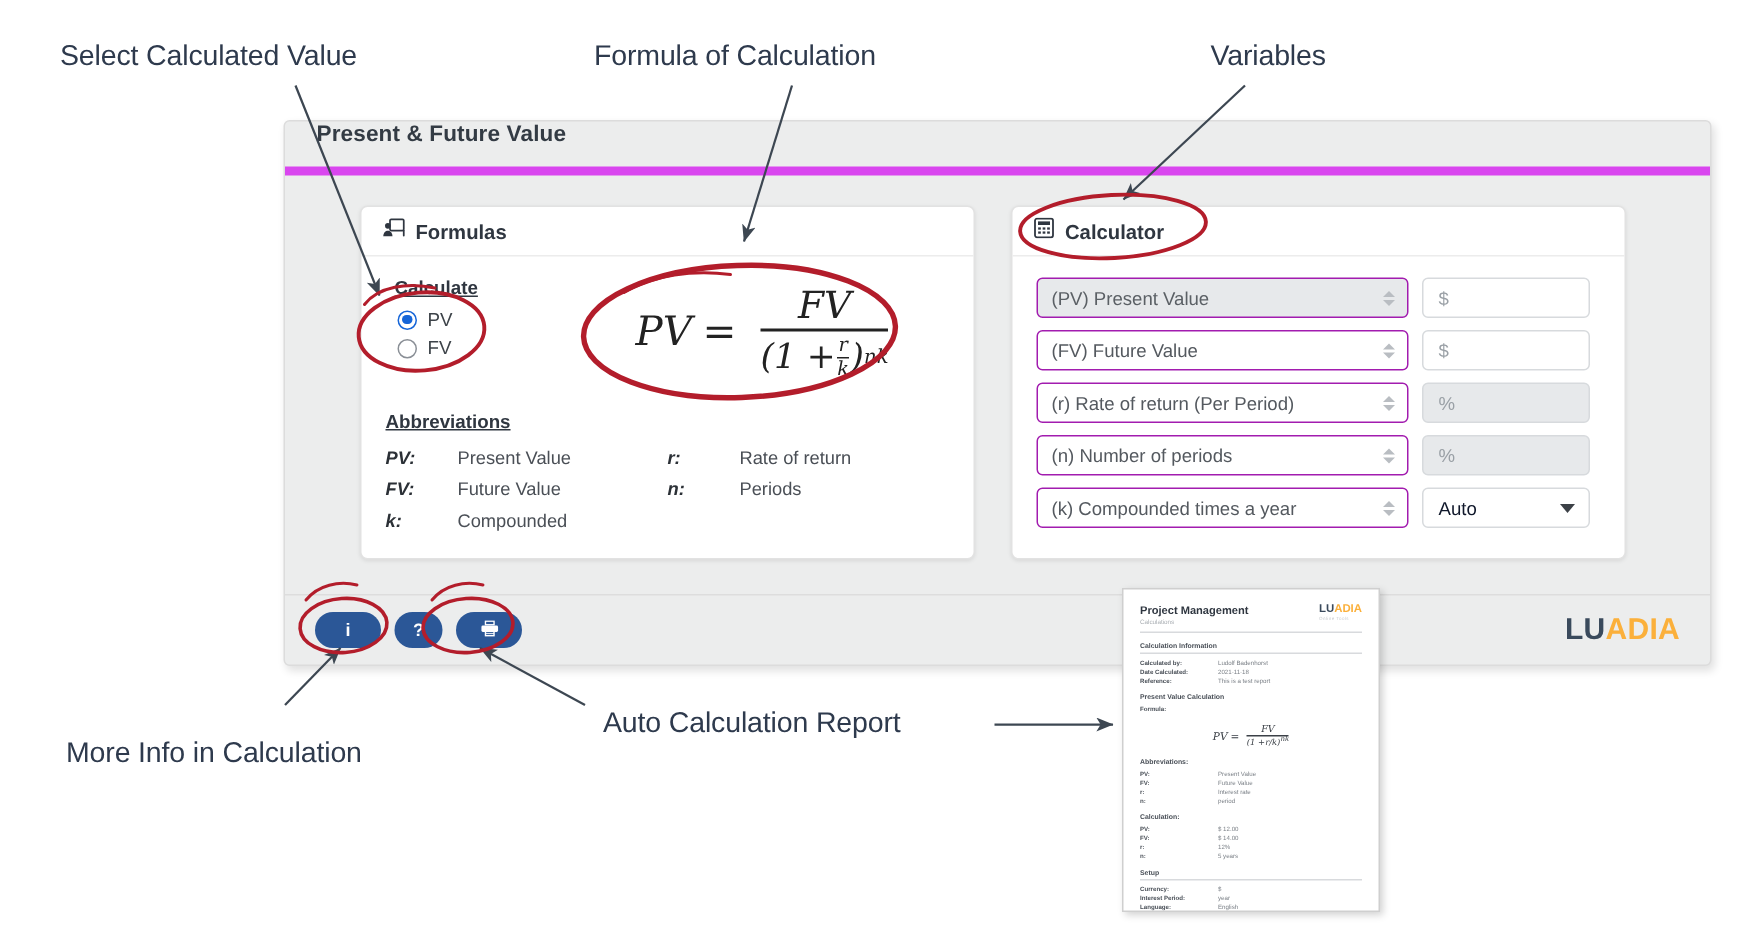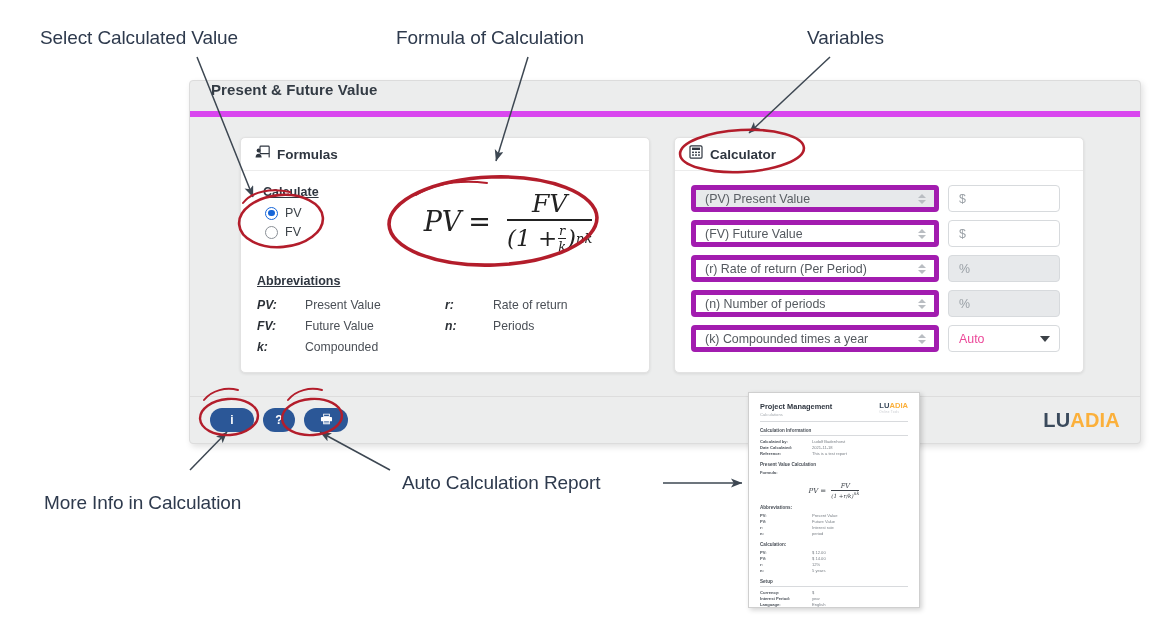--- a/index.html
+++ b/index.html
@@ -116,21 +116,21 @@
   .abbr-col{width:195px;}
   .abbr-row{display:flex;font-size:12.2px;line-height:21px;color:#44494f;}
   .abbr-key{width:48px;font-weight:bold;font-style:italic;color:#2b3036;}
   .abbr-val{color:#4a4f56;}
 
   
   .calc-row{display:flex;gap:9px;margin-bottom:8px;}
   .calc-name{
     position:relative;
     width:248px;height:27px;
-    border:5px solid #a21caf;border-radius:4px;
+    border:1px solid #a21caf;border-radius:4px;
     background:#ffffff;
     display:flex;align-items:center;
     padding-left:9px;
     font-size:12.4px;color:#54595f;
     box-sizing:border-box;
   }
   .calc-name.disabled{background:#e7e9eb;color:#5b6065;}
   .spinner{
     position:absolute;right:8px;top:50%;transform:translateY(-50%);
     display:flex;flex-direction:column;align-items:center;gap:2px;
@@ -144,21 +144,21 @@
     width:112px;height:27px;
     border:1px solid #d7dadd;border-radius:4px;
     background:#ffffff;
     display:flex;align-items:center;
     padding-left:10px;
     font-size:12.4px;color:#9aa0a6;
     box-sizing:border-box;
   }
   .calc-value.dim{background:#e7e9eb;}
   .calc-value.select{
-    color:#ec4899;justify-content:space-between;padding-right:9px;
+    color:#0f172a;justify-content:space-between;padding-right:9px;
   }
   .caret{
     width:0;height:0;border-left:5px solid transparent;border-right:5px solid transparent;
     border-top:6px solid #3c4147;
   }
 
   
   .app-footer{
     position:absolute;left:0;bottom:0;width:100%;height:47px;
     border-top:1px solid #dddddd;

